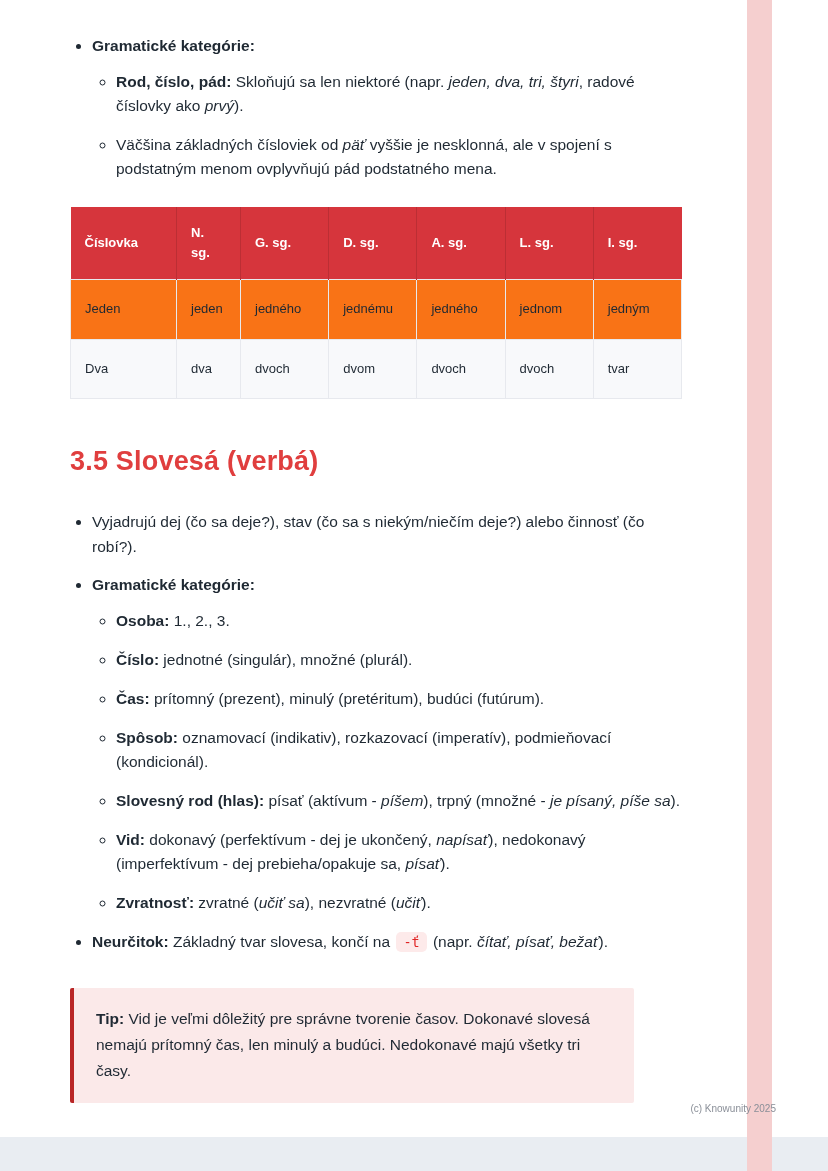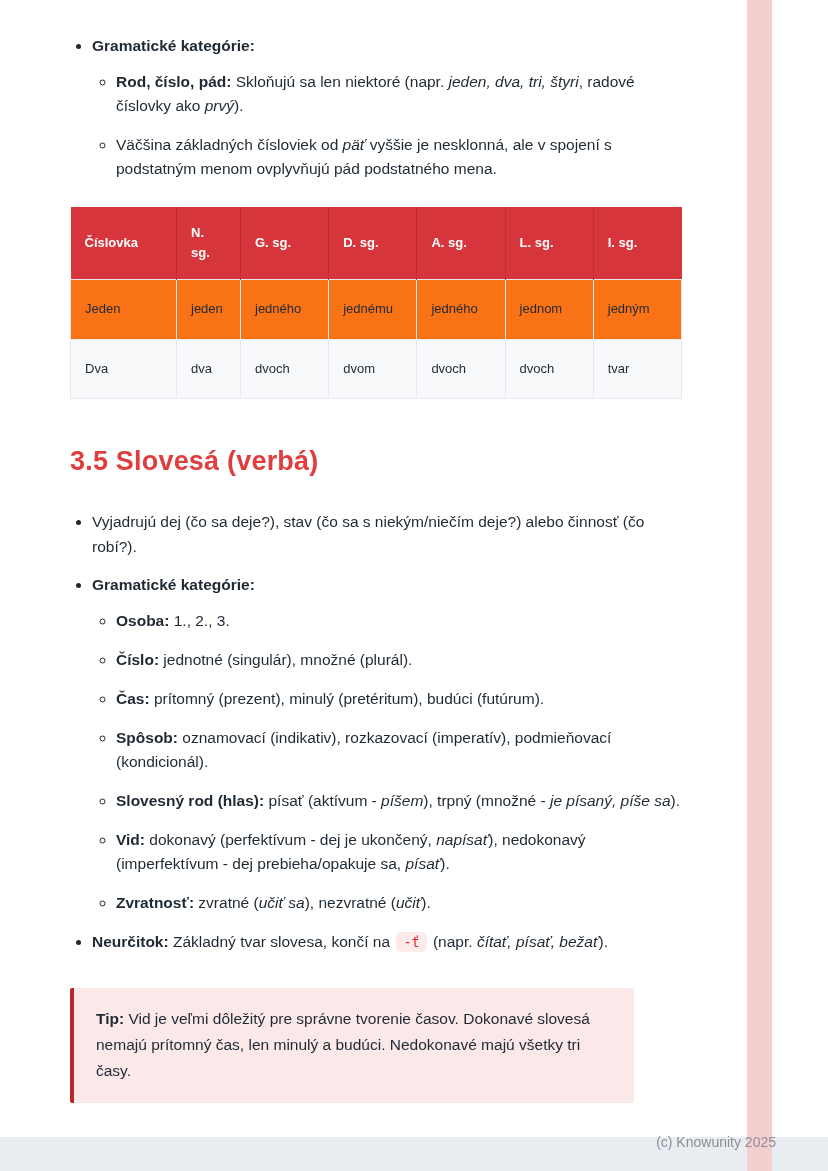--- a/index.html
+++ b/index.html
@@ -58,22 +58,22 @@
 
   .stripe {
     position:absolute; top:0; right:56px; width:25px; height:1171px;
     background:var(--stripe,#f5cfcf); z-index:2;
   }
   .bottom-band {
     position:absolute; left:0; bottom:0; width:828px; height:34px;
     background:var(--band,#e9edf2); z-index:1;
   }
   .footer {
-    position:absolute; top:1101px; right:52px; font-size:14px;
-    color:#8a8f98; z-index:3;margin-top:31px;
+    position:absolute; top:1101px; right:52px; font-size:10px;
+    color:#8a8f98; z-index:3;
   }
 </style>
 </head>
 <body>
 
 <div class="content">
 
 
   <ul class="lvl1">
     <li><span class="b">Gramatické kategórie:</span>

